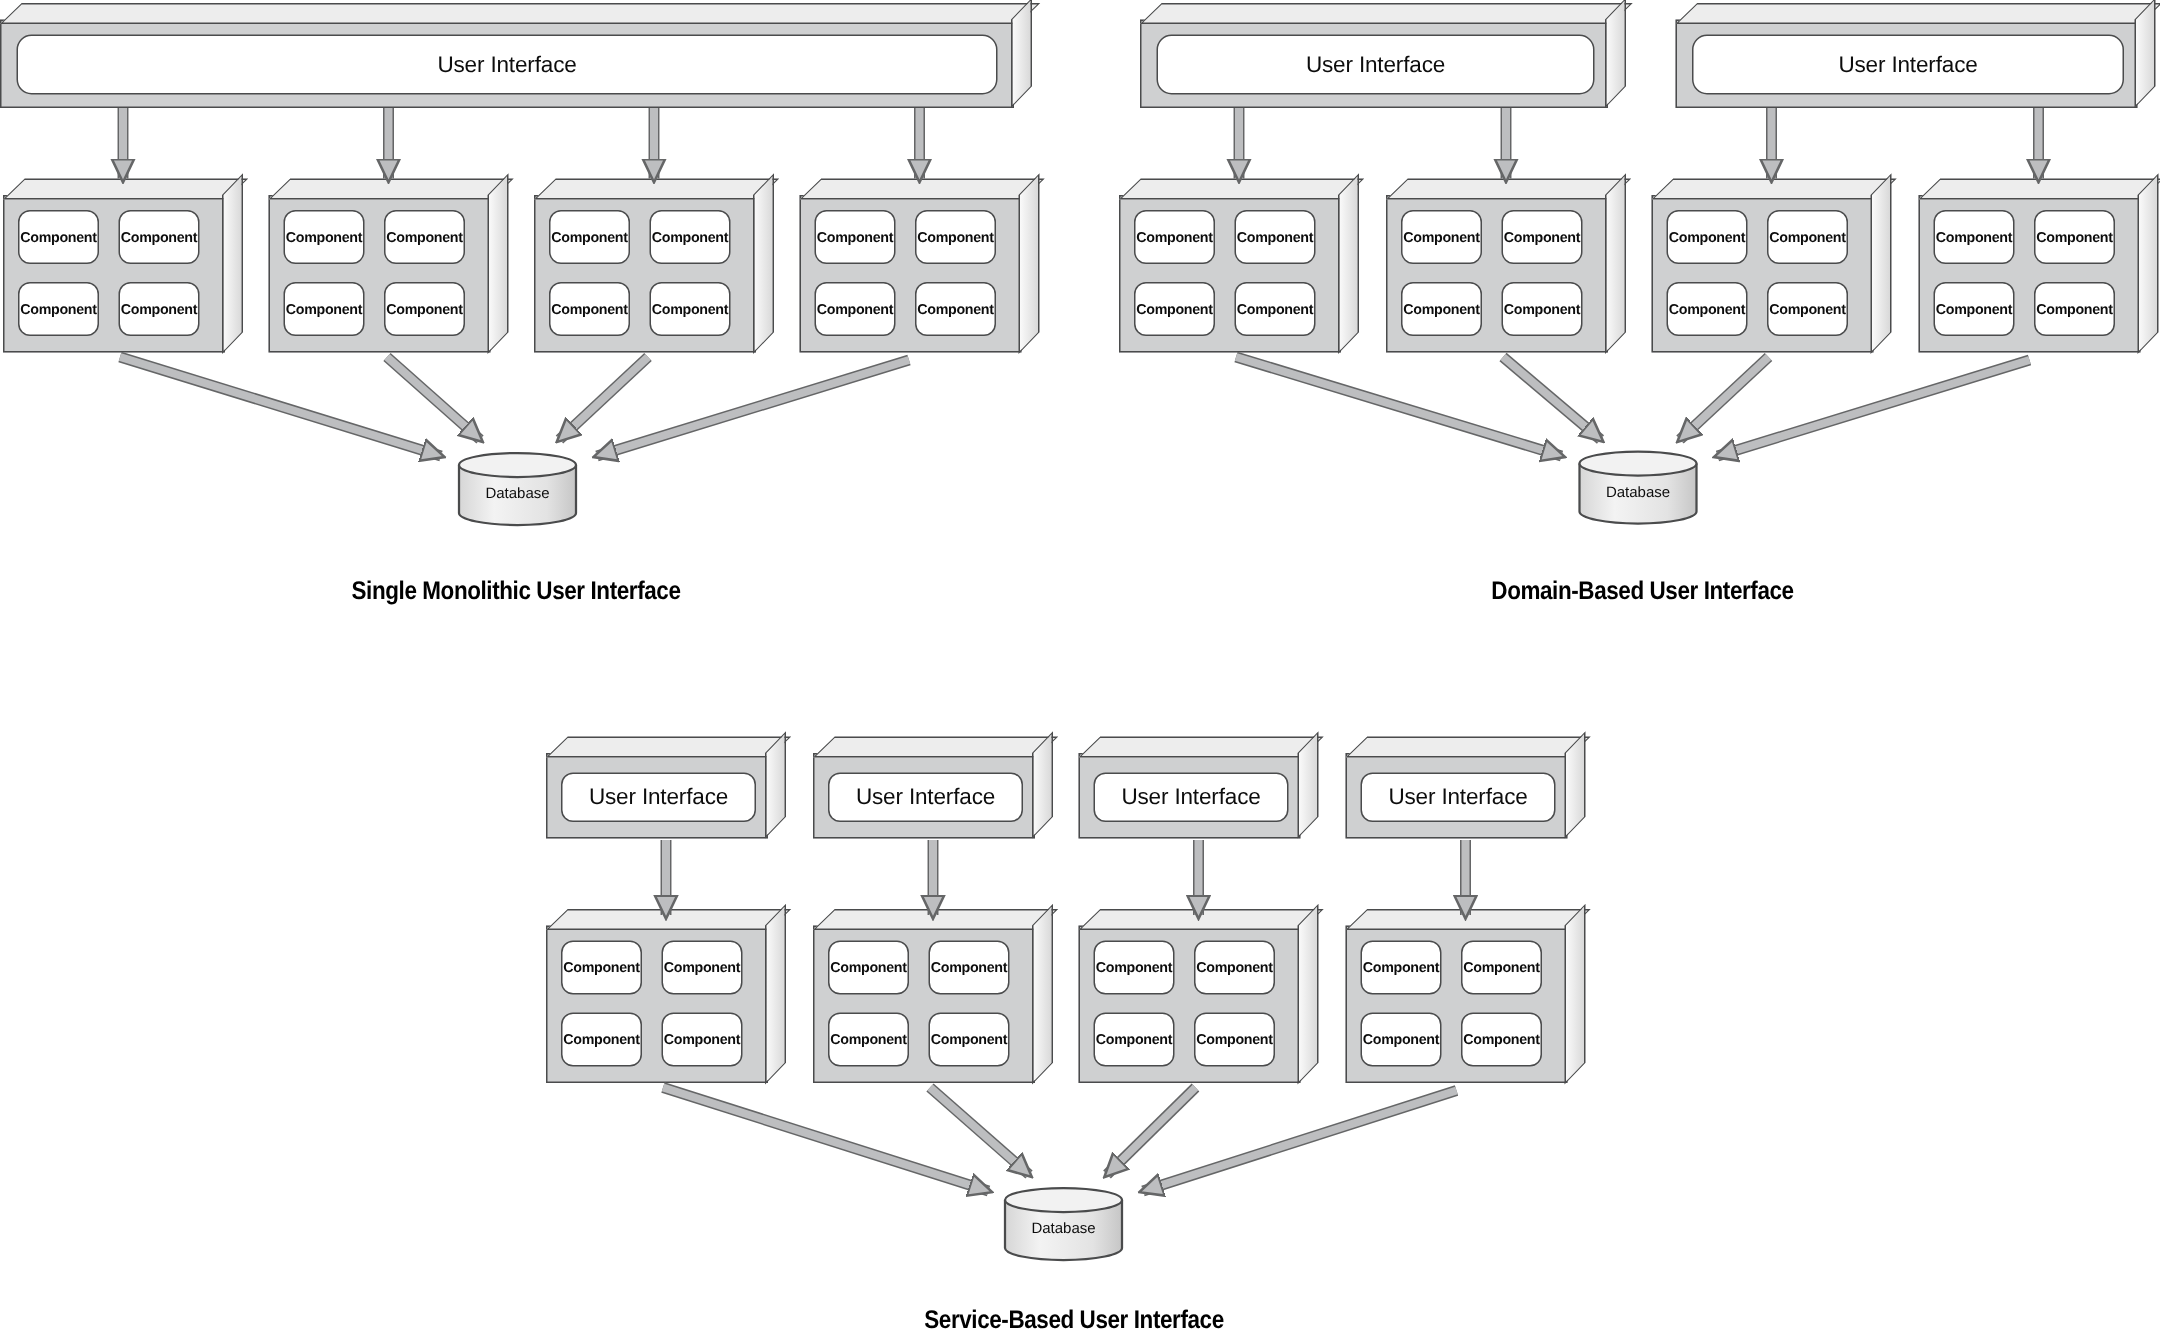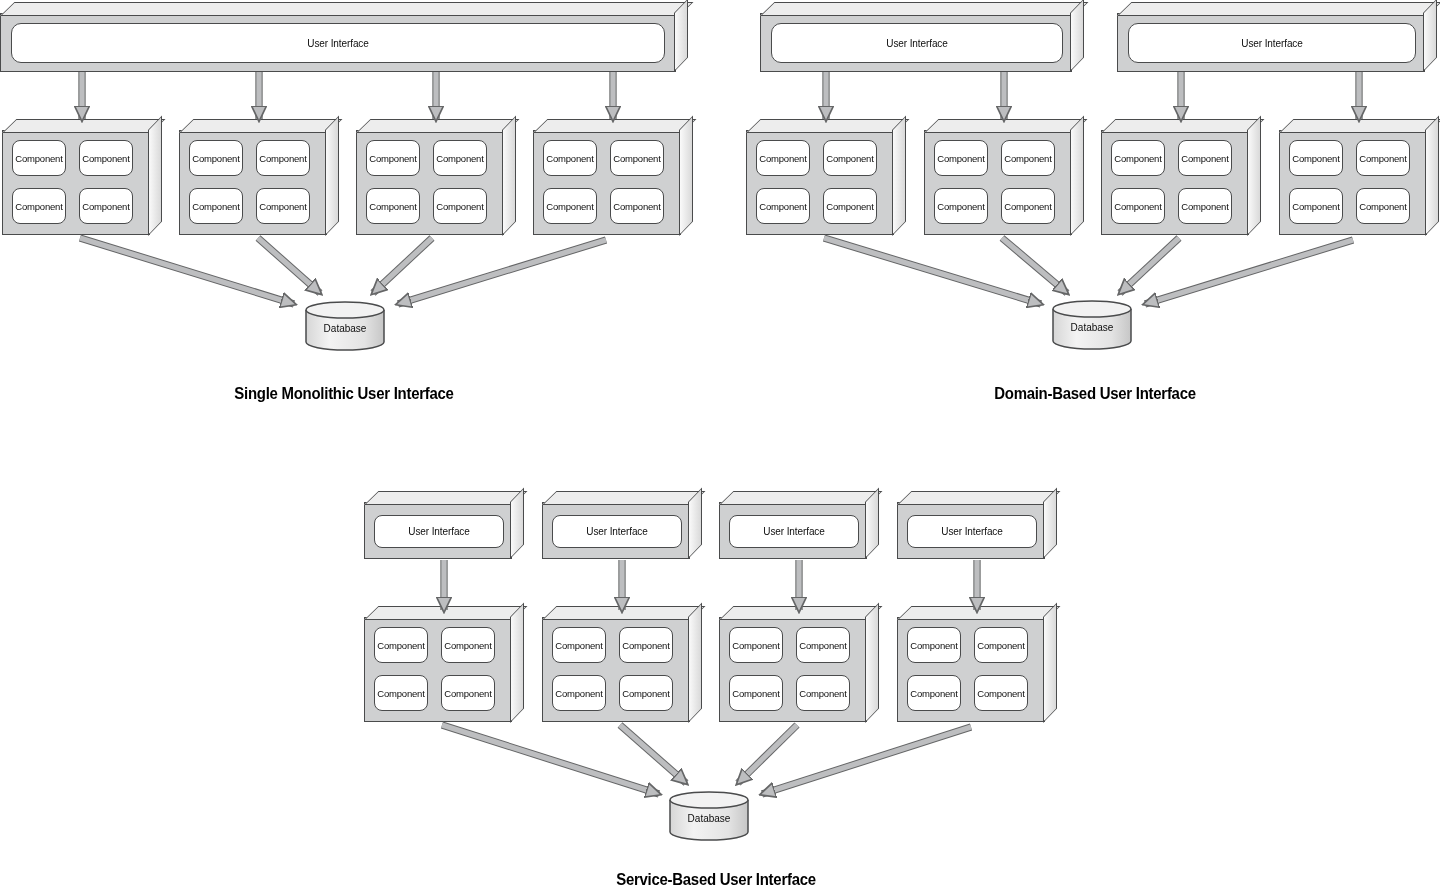--- a/index.html
+++ b/index.html
@@ -18,32 +18,32 @@
     transform:skewX(-46deg); transform-origin:0 100%;
   }
   .box3d::after { 
     content:""; position:absolute; right:-12.5px; top:-1px; width:12px; height:100.5%;
     background:linear-gradient(to right,#fafafa,#d9d9d9); border:1.4px solid #4a4b4c;
     transform:skewY(-46deg); transform-origin:0 0;
   }
   .inner {
     position:absolute; background:#ffffff; border:1.4px solid #4a4b4c;
     border-radius:9px; display:flex; align-items:center; justify-content:center;
-    font-size:10px; color:#0d0d0d; white-space:nowrap; letter-spacing:-0.1px;
+    font-size:15px; color:#0d0d0d; white-space:nowrap; letter-spacing:-0.1px;
   }
   .grp { }
   .grp .cells {
     position:absolute; left:9px; top:9px;
     display:grid; grid-template-columns:54px 54px; grid-template-rows:36px 36px;
     column-gap:13px; row-gap:12px;
   }
   .cmp {
     background:#ffffff; border:1.4px solid #4a4b4c; border-radius:8px;
     display:flex; align-items:center; justify-content:center;
-    font-size:9.5px; color:#0d0d0d; letter-spacing:-0.2px; white-space:nowrap;
+    font-size:9.5px; color:#0d0d0d; letter-spacing:-0.2px; white-space:nowrap;font-weight:bold;
   }
   .title {
     position:absolute; font-weight:bold; font-size:17px; color:#000;
     letter-spacing:-0.3px; white-space:nowrap;
     transform:translateX(-50%) scaleX(0.88); transform-origin:center top;
   }
   .dbsvg { position:absolute; overflow:visible; }
   .overlay { position:absolute; left:0; top:0; pointer-events:none; }
   .dbtext { font-family:"Liberation Sans",sans-serif; font-size:10px; fill:#0d0d0d; text-anchor:middle; }
 </style>

